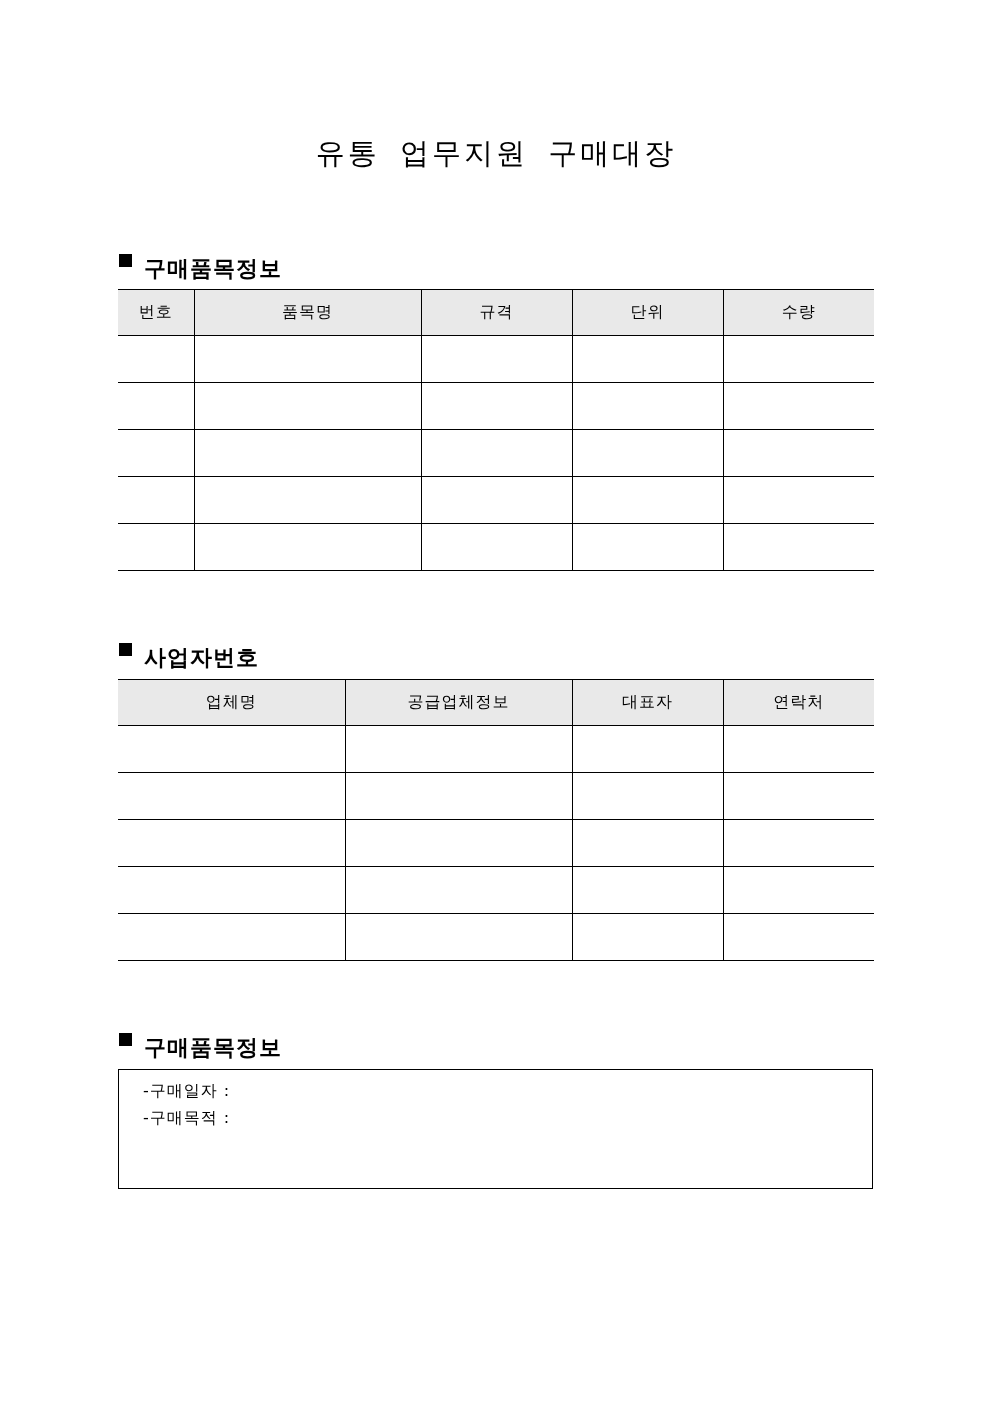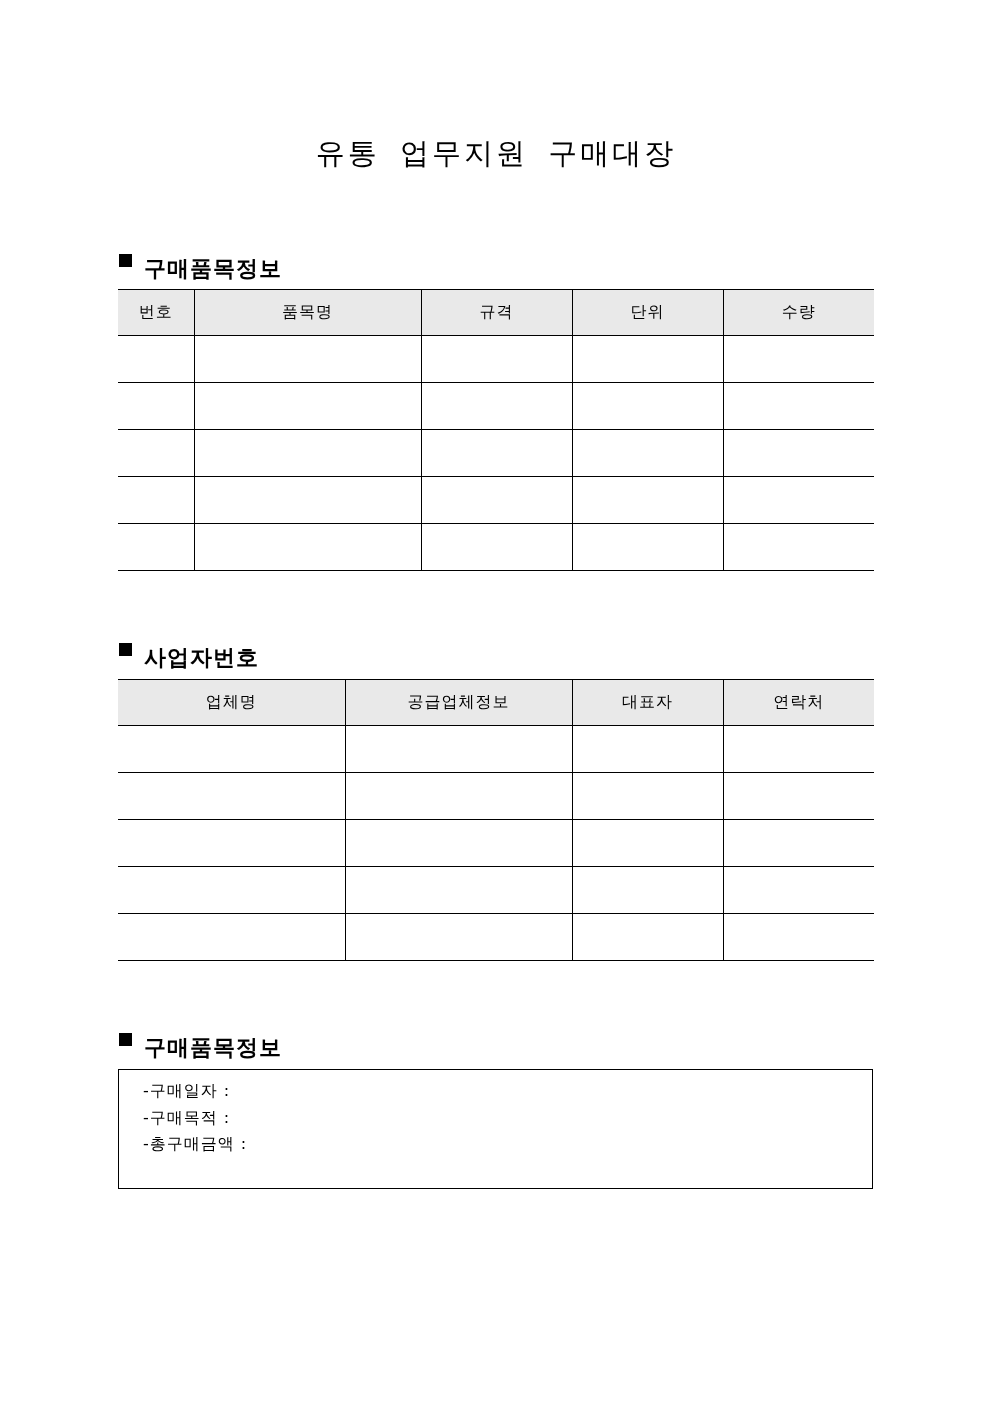--- a/index.html
+++ b/index.html
@@ -166,17 +166,13 @@
 
 <div class="details-box">
   <div class="details-line">
     <span>-구매일자 :</span>
     <span></span>
   </div>
   <div class="details-line">
     <span>-구매목적 :</span>
     <span></span>
   </div>
-  <div class="details-line">
-    <span>-총구매금액 :</span>
-    <span></span>
-  </div>
 </div>
 
 </body></html>

